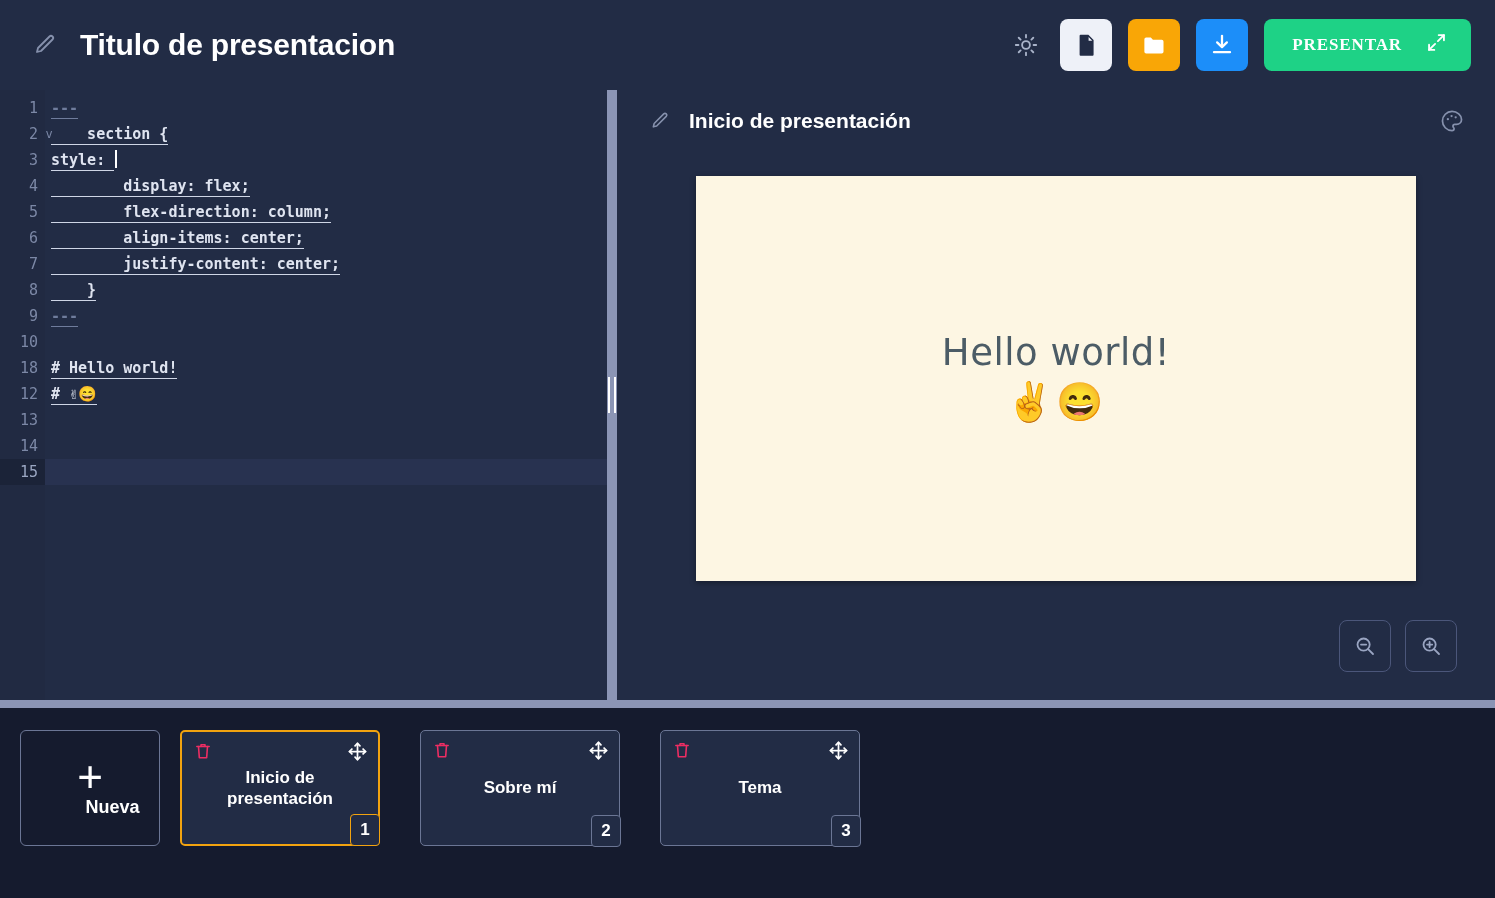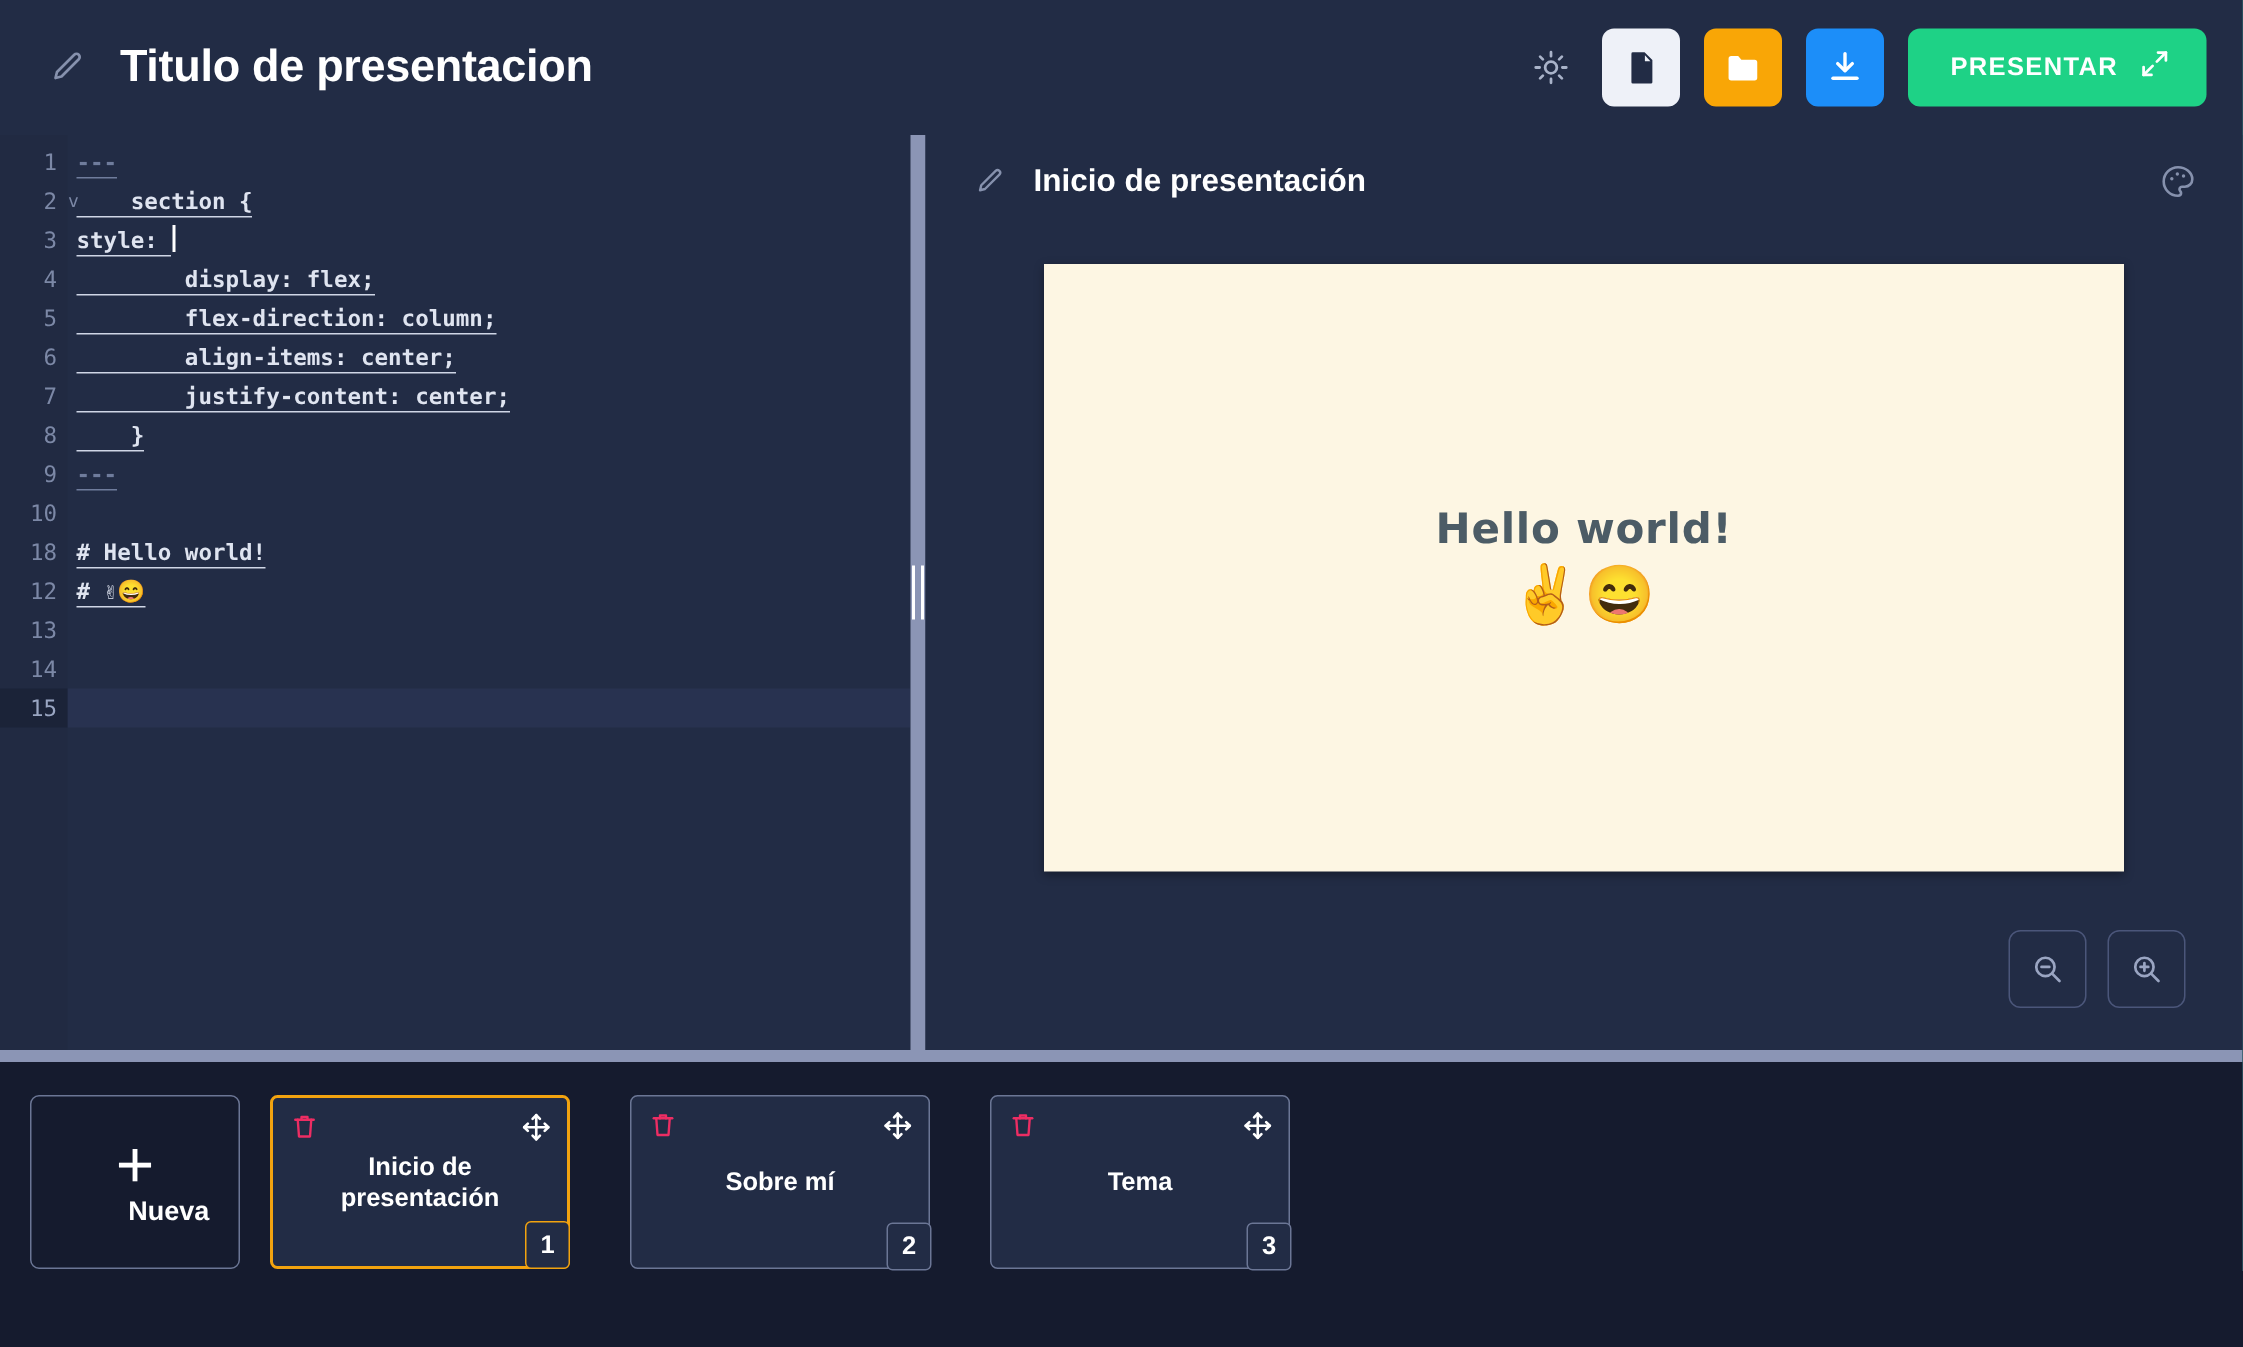--- a/index.html
+++ b/index.html
@@ -9,21 +9,21 @@
     height: 898px;
     overflow: hidden;
     background: #1e273f;
     font-family: "Liberation Sans", sans-serif;
   }
 
   .app {
     width: 1495px;
     height: 898px;
     position: relative;
-    background: #5eead4;
+    background: #15803d;
     display: flex;
     flex-direction: column;
   }
 
   
   .topbar {
     height: 90px;
     flex: 0 0 90px;
     background: #222c45;
     display: flex;
@@ -87,27 +87,27 @@
   .sq-btn.blue   { background: #1c8ef9; color: #ffffff; }
 
   .present-btn {
     height: 52px;
     border-radius: 8px;
     background: #1ed286;
     color: #ffffff;
     border: none;
     display: flex;
     align-items: center;
-    gap: 14px;
+    gap: 24px;
     padding: 0 24px 0 28px;
     font-size: 17px;
     font-weight: 700;
     letter-spacing: 0.9px;
     cursor: pointer;
-    font-family: Liberation Sans, sans-serif;
+    font-family: Liberation Serif, serif;
   }
 
   
   .middle {
     flex: 1 1 auto;
     display: flex;
     min-height: 0;
     background: #222c45;
     position: relative;
   }
@@ -261,22 +261,22 @@
     height: 405px;
     background: #fdf6e3;
     box-shadow: 0 2px 6px rgba(0,0,0,0.35);
     display: flex;
     flex-direction: column;
     align-items: center;
     justify-content: center;
     gap: 6px;
   }
   .slide h1 {
-    font-size: 28px;
-    font-weight: 700;
+    font-size: 37px;
+    font-weight: 400;
     color: #4c5c66;
     letter-spacing: 0.5px;
     font-family: "DejaVu Sans", sans-serif;
   }
   .slide .emoji {
     font-size: 38px;
     line-height: 1.2;
     letter-spacing: 2px;
   }
 

